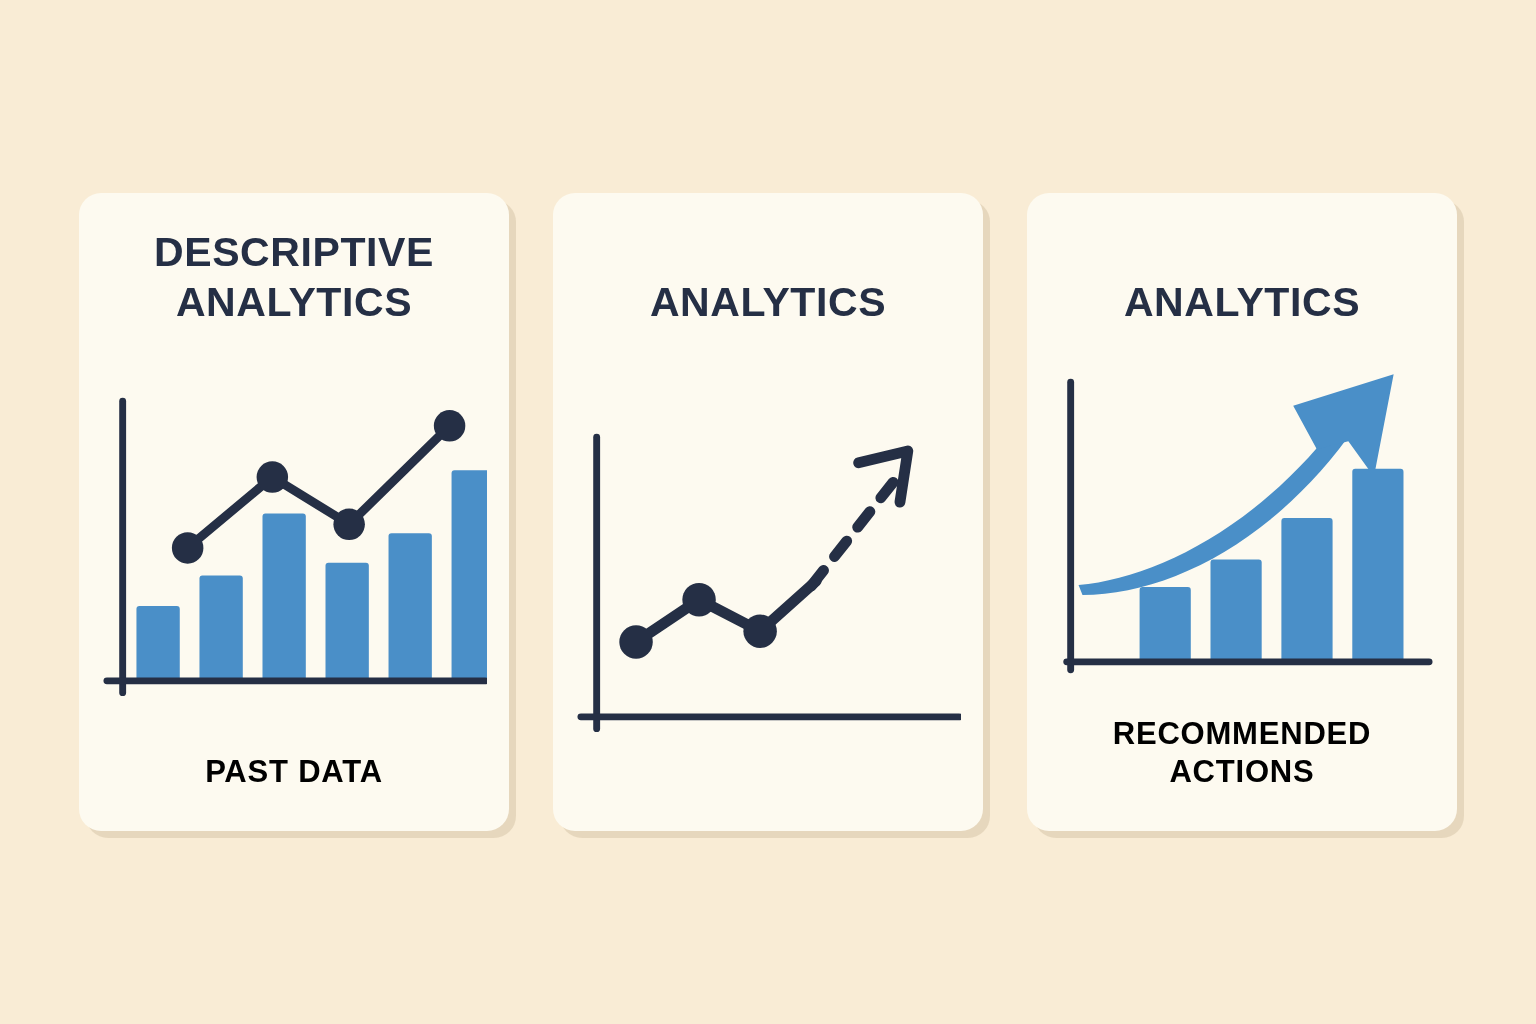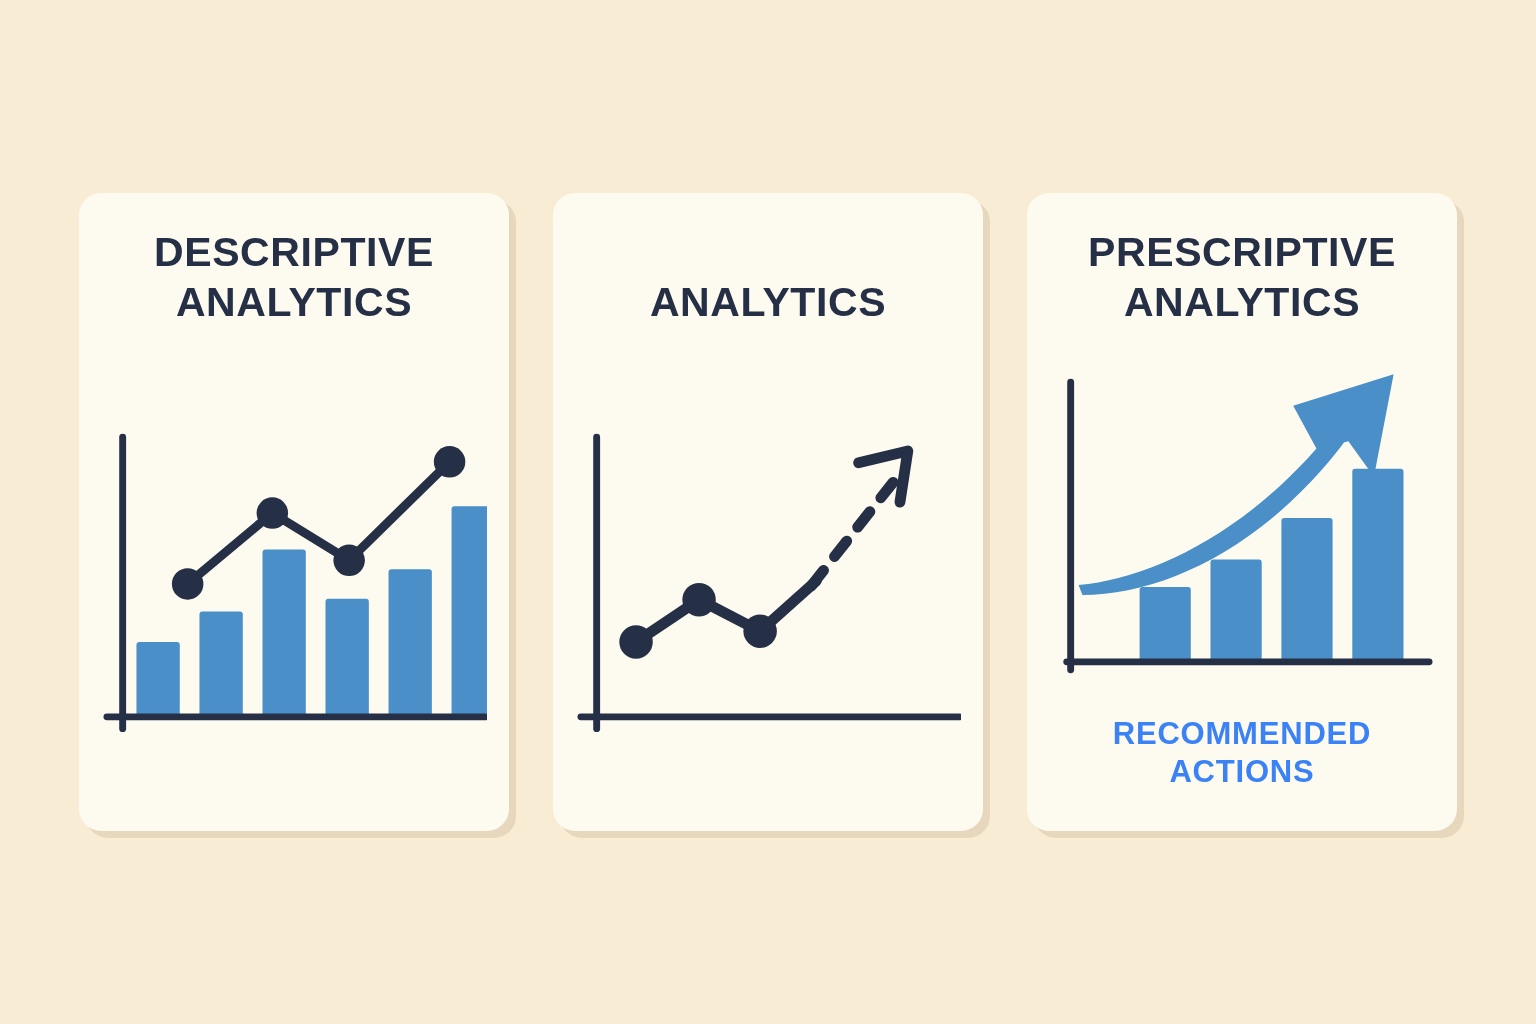--- a/index.html
+++ b/index.html
@@ -62,21 +62,21 @@
     align-items: center;
     justify-content: center;
     margin-top: 6px;
   }
   .chart-holder svg {
     display: block;
     width: 392px;
     height: 320px;
   }
   .card-caption {
-    color: #3b82f6;
+    color: #000000;
     font-size: 31px;
     line-height: 1.22;
     font-weight: 700;
     letter-spacing: 0.8px;
     text-align: center;
     width: 100%;
     margin: 0;
     padding-bottom: 14px;
     text-transform: uppercase;
   }
@@ -111,20 +111,21 @@
           <polyline points="88,165 174,93 252,141 354,41" fill="none" stroke="#252f45" stroke-width="9" stroke-linecap="round" stroke-linejoin="round"></polyline>
           <g fill="#252f45">
             <circle cx="88" cy="165" r="16"></circle>
             <circle cx="174" cy="93" r="16"></circle>
             <circle cx="252" cy="141" r="16"></circle>
             <circle cx="354" cy="41" r="16"></circle>
           </g>
         </svg>
       </div>
 
+      <p class="card-caption">PAST DATA</p>
     </div>
 
     <div class="card">
       <h2 class="card-title">
         <br>
         <span>ANALYTICS</span>
       </h2>
 
       <div class="chart-holder">
         <svg viewBox="0 0 392 320">
@@ -143,21 +144,21 @@
             <circle cx="126" cy="181" r="17"></circle>
             <circle cx="188" cy="213" r="17"></circle>
           </g>
         </svg>
       </div>
 
     </div>
 
     <div class="card">
       <h2 class="card-title">
-        <span>PRESCRIPTIVE</span><br>
+        <br>
         <span>ANALYTICS</span>
       </h2>
 
       <div class="chart-holder">
         <svg viewBox="0 0 392 320">
 
           <g fill="#4a8fc8">
             <path d="M30,222 C110,215 218,160 300,48 L312,60 C232,176 122,232 34,232 Z"></path>
             <path d="M248,40 L350,8 L330,112 L304,76 L272,84 Z"></path>
           </g>

